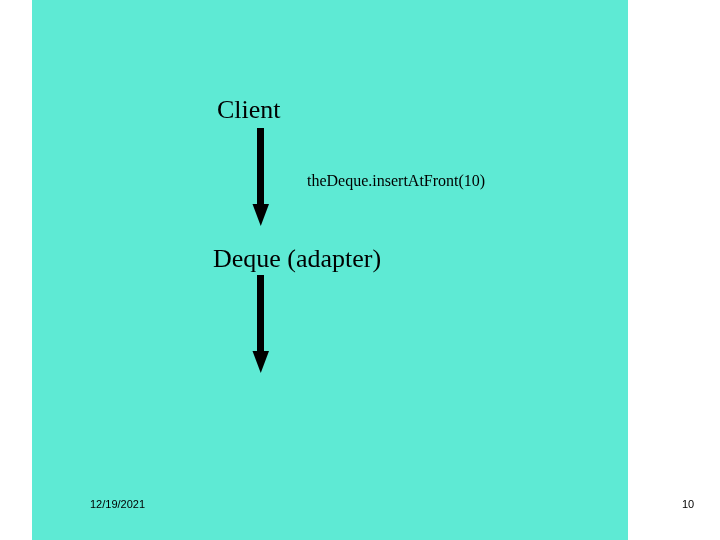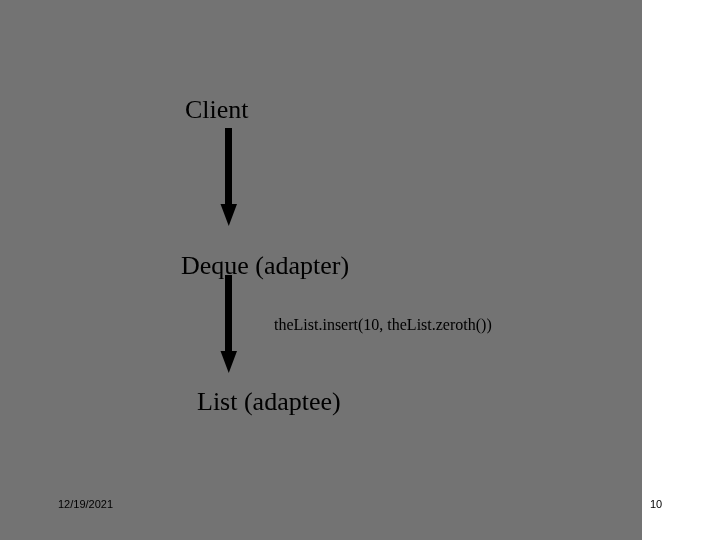--- a/index.html
+++ b/index.html
@@ -9,36 +9,37 @@
   body {
     width: 720px;
     height: 540px;
     background: #ffffff;
     font-family: "Liberation Serif", "DejaVu Serif", serif;
     color: #000000;
     overflow: hidden;
   }
   .slide {
     position: relative;
-    width: 642px;
+    width: 596px;
     height: 540px;
-    background: #737373;
+    background: #5eead4;
+    margin-left: 32px;
   }
 
   
   .node-label {
     position: absolute;
     font-family: "Liberation Serif", "DejaVu Serif", serif;
     font-size: 26px;
     line-height: 30px;
     color: #000000;
     white-space: nowrap;
   }
   #node-client   { left: 185px; top: 95px; }
-  #node-deque    { left: 181px; top: 251px; }
+  #node-deque    { left: 181px; top: 244px; }
   #node-list     { left: 197px; top: 387px; }
 
   
   .message-label {
     position: absolute;
     font-family: "Liberation Serif", "DejaVu Serif", serif;
     font-size: 16px;
     line-height: 19px;
     color: #000000;
     white-space: nowrap;
@@ -75,31 +76,30 @@
 
   <div class="node-label" id="node-client">Client</div>
 
   <div class="arrow" id="arrow-1">
     <svg width="32" height="100" viewBox="0 0 32 100">
       <rect x="12" y="0" width="7" height="80" fill="#000000"></rect>
       <polygon points="7.5,76 24,76 15.75,98" fill="#000000"></polygon>
     </svg>
   </div>
 
+  <div class="message-label" id="msg-1">theDeque.insertAtFront(10)</div>
 
   <div class="node-label" id="node-deque">Deque (adapter)</div>
 
   <div class="arrow" id="arrow-2">
     <svg width="32" height="100" viewBox="0 0 32 100">
       <rect x="12" y="0" width="7" height="80" fill="#000000"></rect>
       <polygon points="7.5,76 24,76 15.75,98" fill="#000000"></polygon>
     </svg>
   </div>
 
-  <div class="message-label" id="msg-2">theList.insert(10, theList.zeroth())</div>
 
-  <div class="node-label" id="node-list">List (adaptee)</div>
 
   <div class="footer-text" id="footer-date">12/19/2021</div>
 
   <div class="footer-text" id="footer-page">10</div>
 
 </div>
 
 </body></html>

